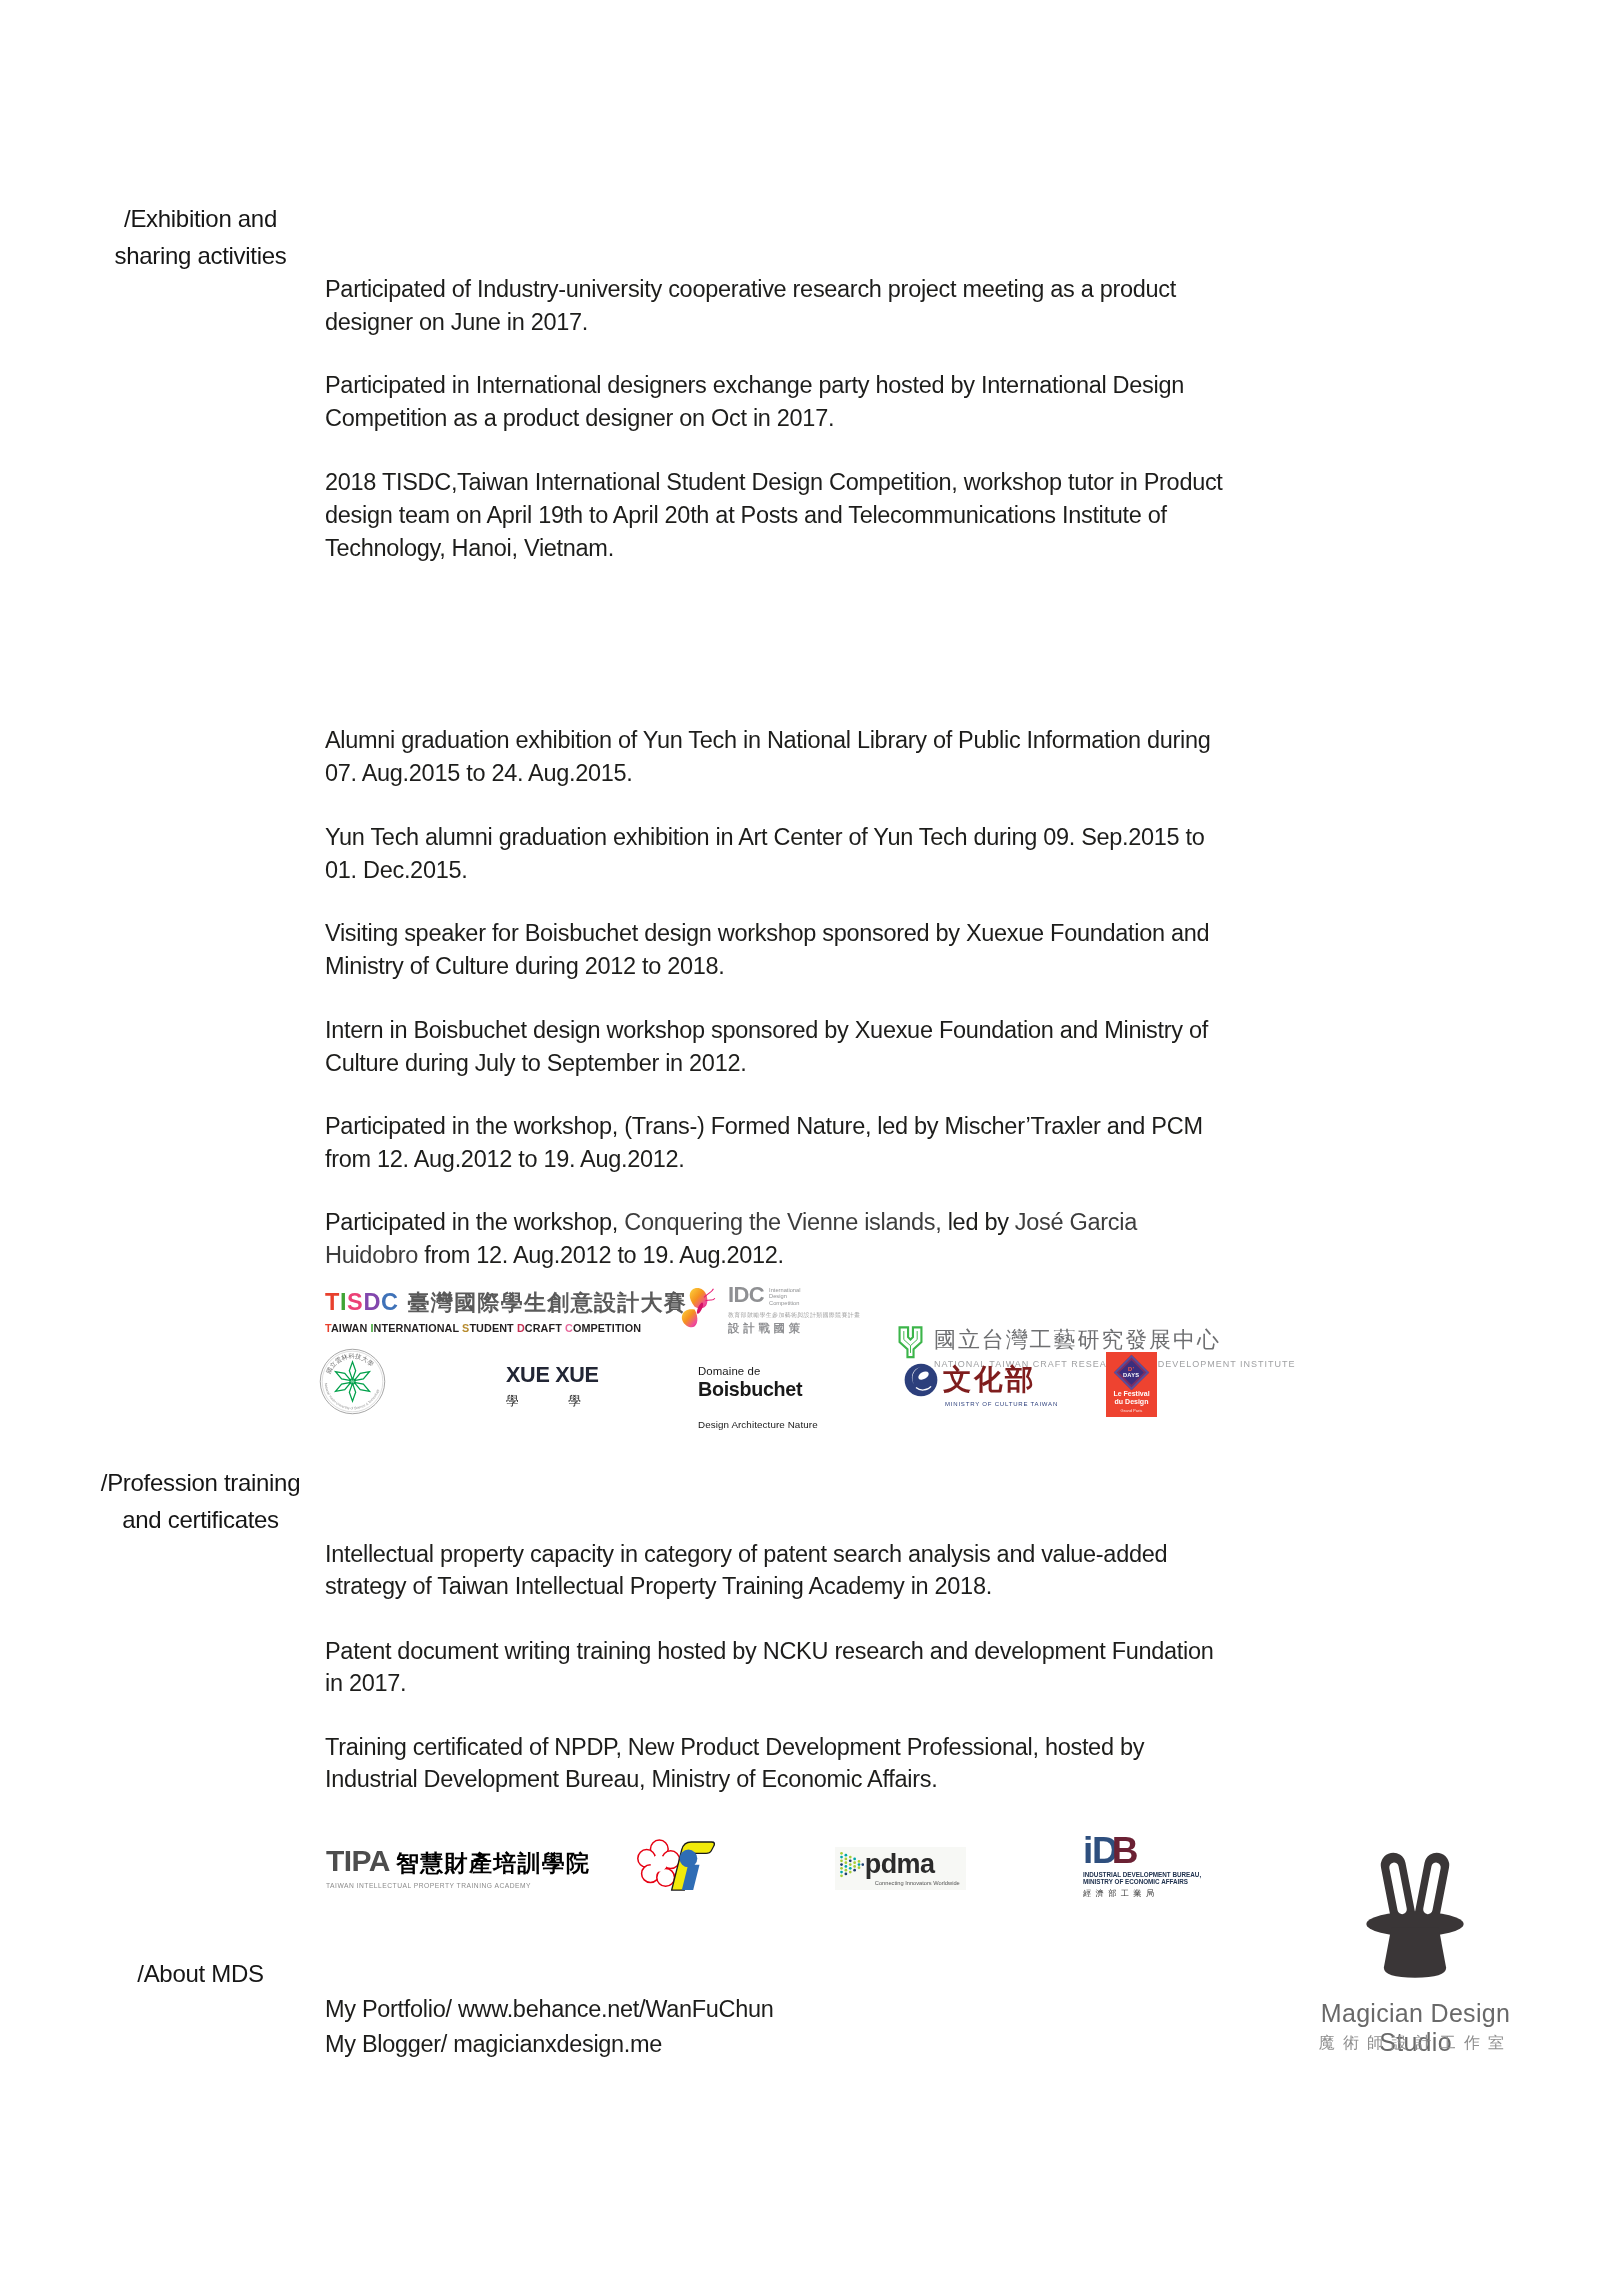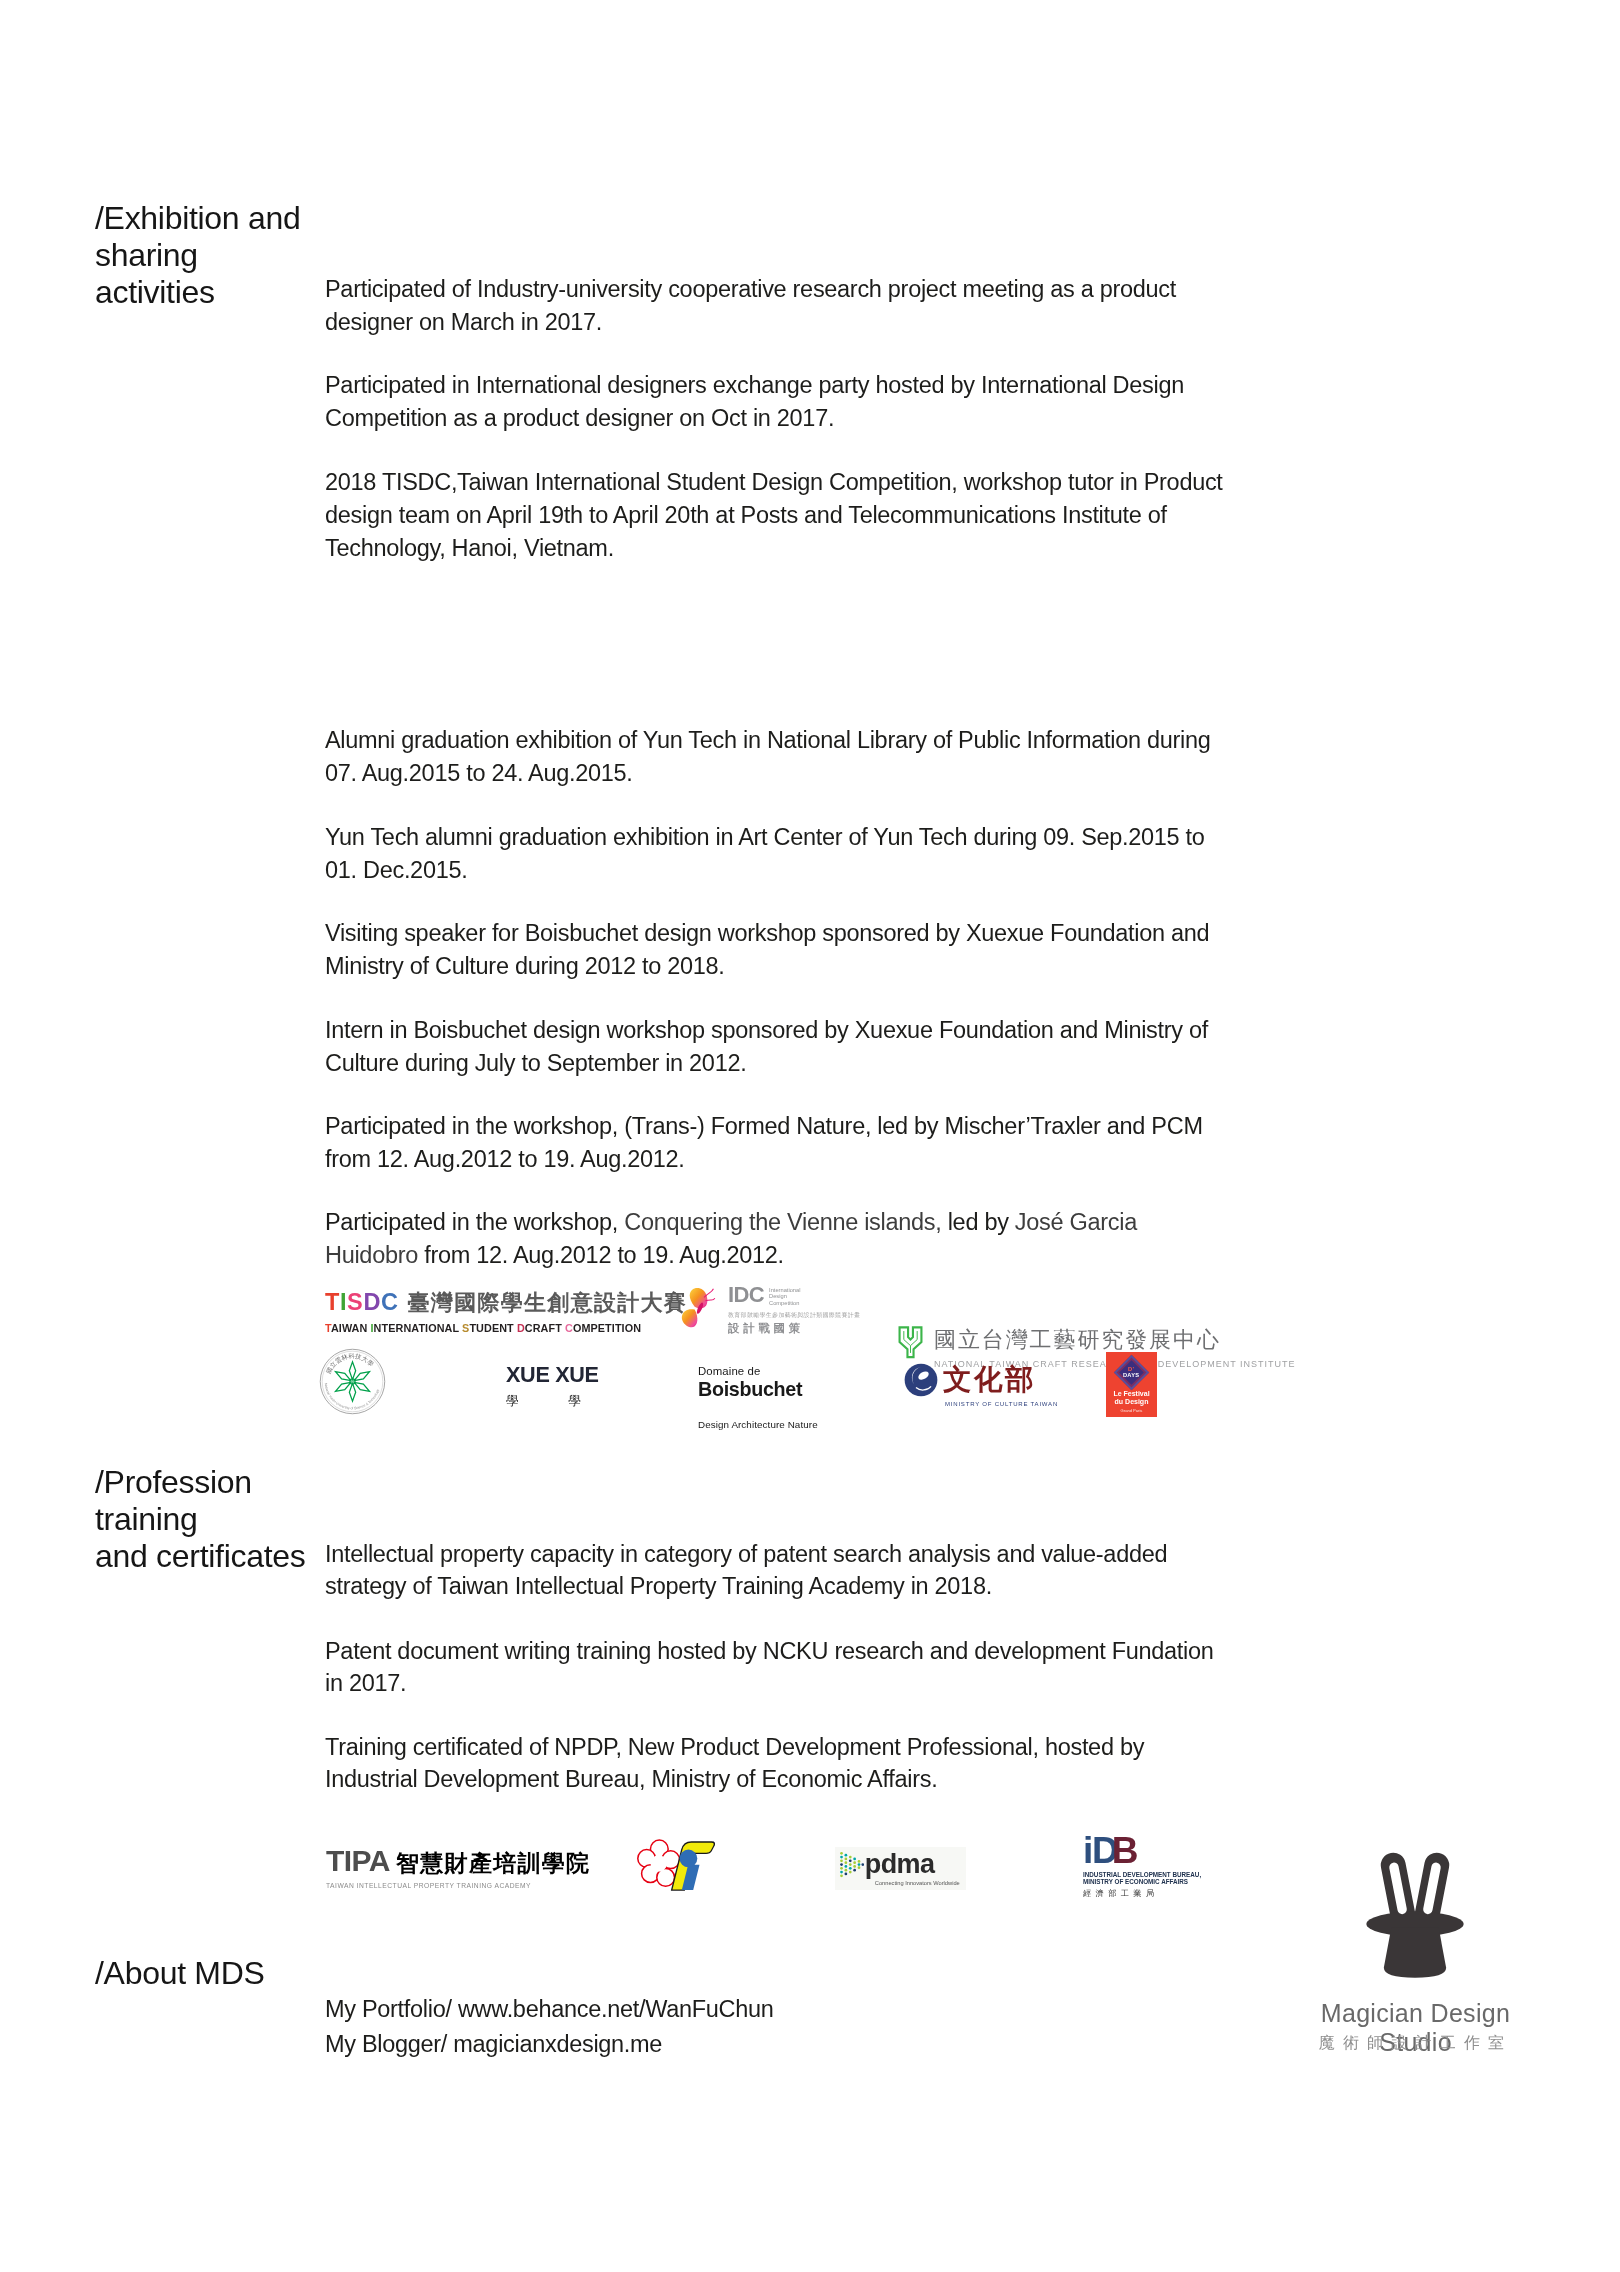--- a/index.html
+++ b/index.html
@@ -1,21 +1,21 @@
 <!DOCTYPE html>
 <html style="font-size:10px"><head>
 <meta charset="utf-8">
 <style>
   html,body{margin:0;padding:0;background:#ffffff;}
   #page{position:relative;width:1621px;height:2273px;background:#ffffff;overflow:hidden;
         font-family:"Liberation Sans",sans-serif;color:#1e1e1e;}
   .abs{position:absolute;}
   
-  .sec-head{position:absolute;left:95px;width:211px;text-align:left;
-            font-size:32px;line-height:37px;color:#161616;letter-spacing:-0.3px;white-space:pre-line;}
+  .sec-head{position:absolute;left:95px;width:211px;text-align:center;
+            font-size:24px;line-height:37px;color:#161616;letter-spacing:-0.3px;white-space:pre-line;}
   
   .para{position:absolute;left:325px;width:989px;font-size:23.5px;line-height:33px;
         letter-spacing:-0.3px;color:#1d1d1b;white-space:pre-line;}
   .para-sm{line-height:32px;}
   .seg-light{font-weight:300;color:#3d3d3d;}
   
   .tisdc{left:325px;top:1288px;}
   .tisdc .l1{display:flex;align-items:baseline;}
   .tisdc .letters span{font-weight:800;}
   .tisdc .letters{font-size:23.5px;font-weight:800;letter-spacing:0.6px;}
@@ -76,21 +76,21 @@
 </style>
 </head>
 <body>
 
 <div id="page">
 
   <div class="sec-head" style="top:200px;">/Exhibition and
 sharing activities</div>
 
   <div class="para" style="top:273px;">Participated of Industry-university cooperative research project meeting as a product
-designer on March in 2017.</div>
+designer on June in 2017.</div>
   <div class="para" style="top:369px;">Participated in International designers exchange party hosted by International Design
 Competition as a product designer on Oct in 2017.</div>
   <div class="para" style="top:466px;">2018 TISDC,Taiwan International Student Design Competition, workshop tutor in Product
 design team on April 19th to April 20th at Posts and Telecommunications Institute of
 Technology, Hanoi, Vietnam.</div>
   <div class="para" style="top:724px;">Alumni graduation exhibition of Yun Tech in National Library of Public Information during
 07. Aug.2015 to 24. Aug.2015.</div>
   <div class="para" style="top:821px;">Yun Tech alumni graduation exhibition in Art Center of Yun Tech during 09. Sep.2015 to
 01. Dec.2015.</div>
   <div class="para" style="top:917px;">Visiting speaker for Boisbuchet design workshop sponsored by Xuexue Foundation and

